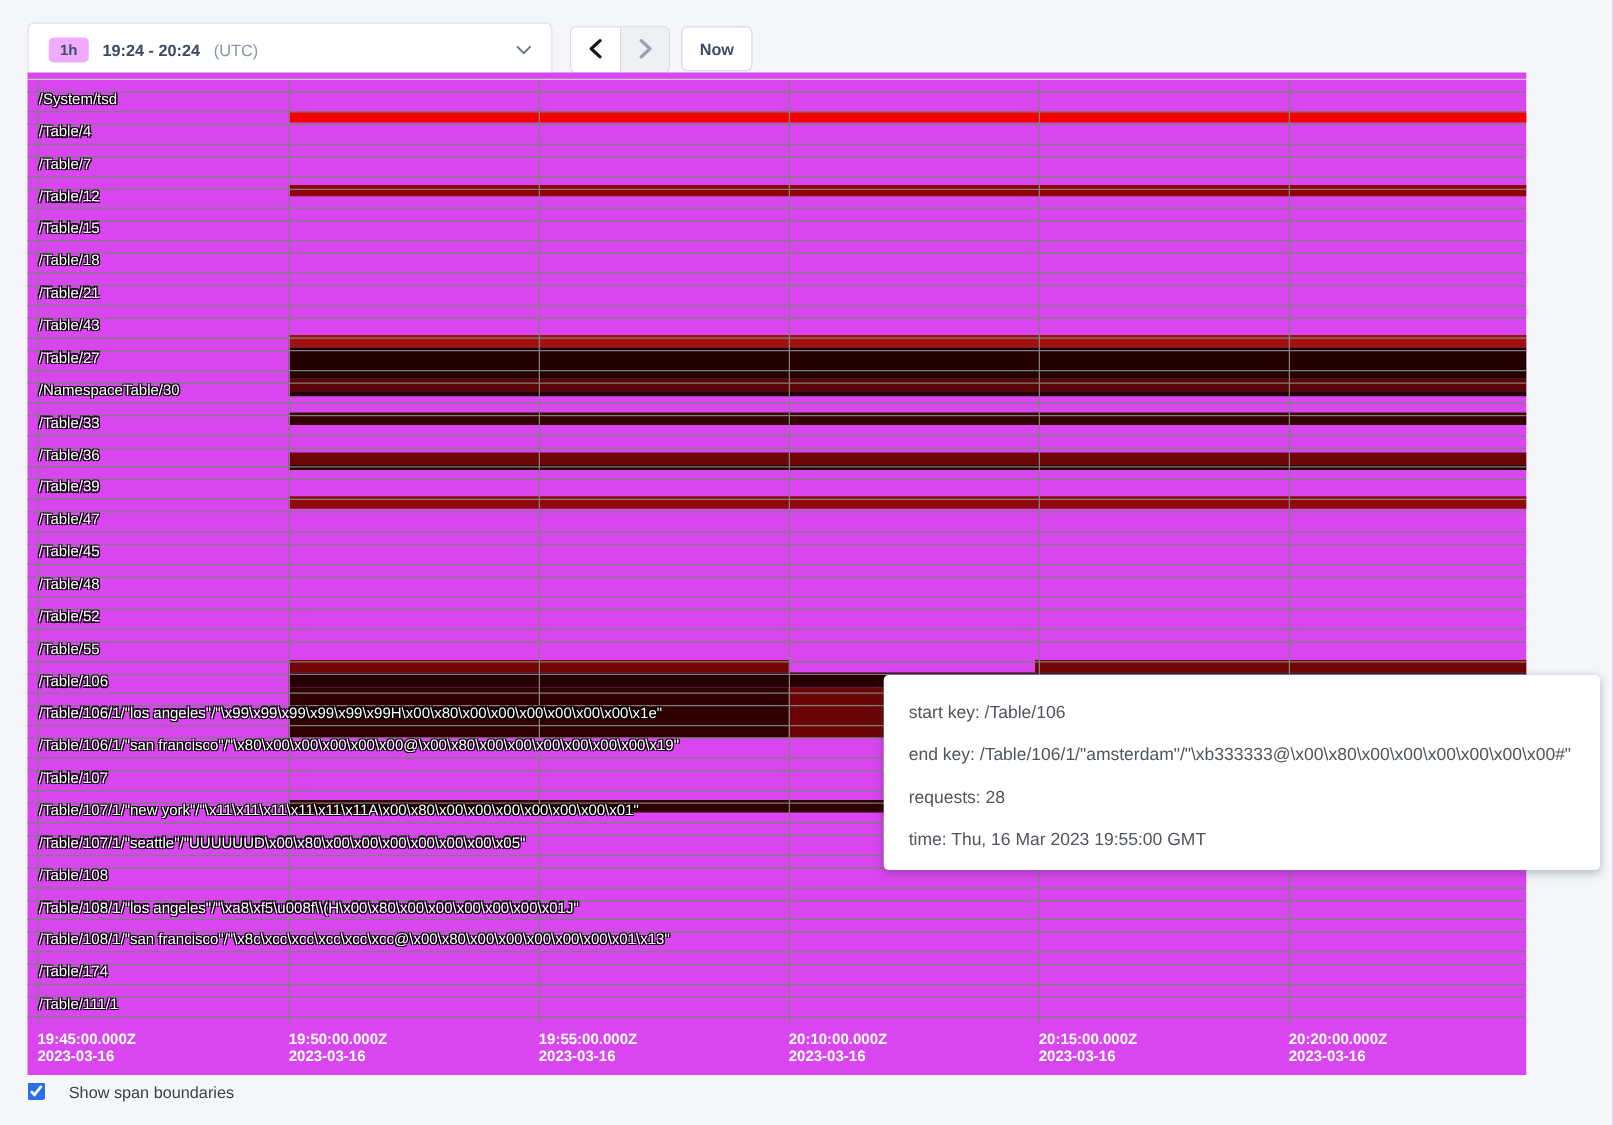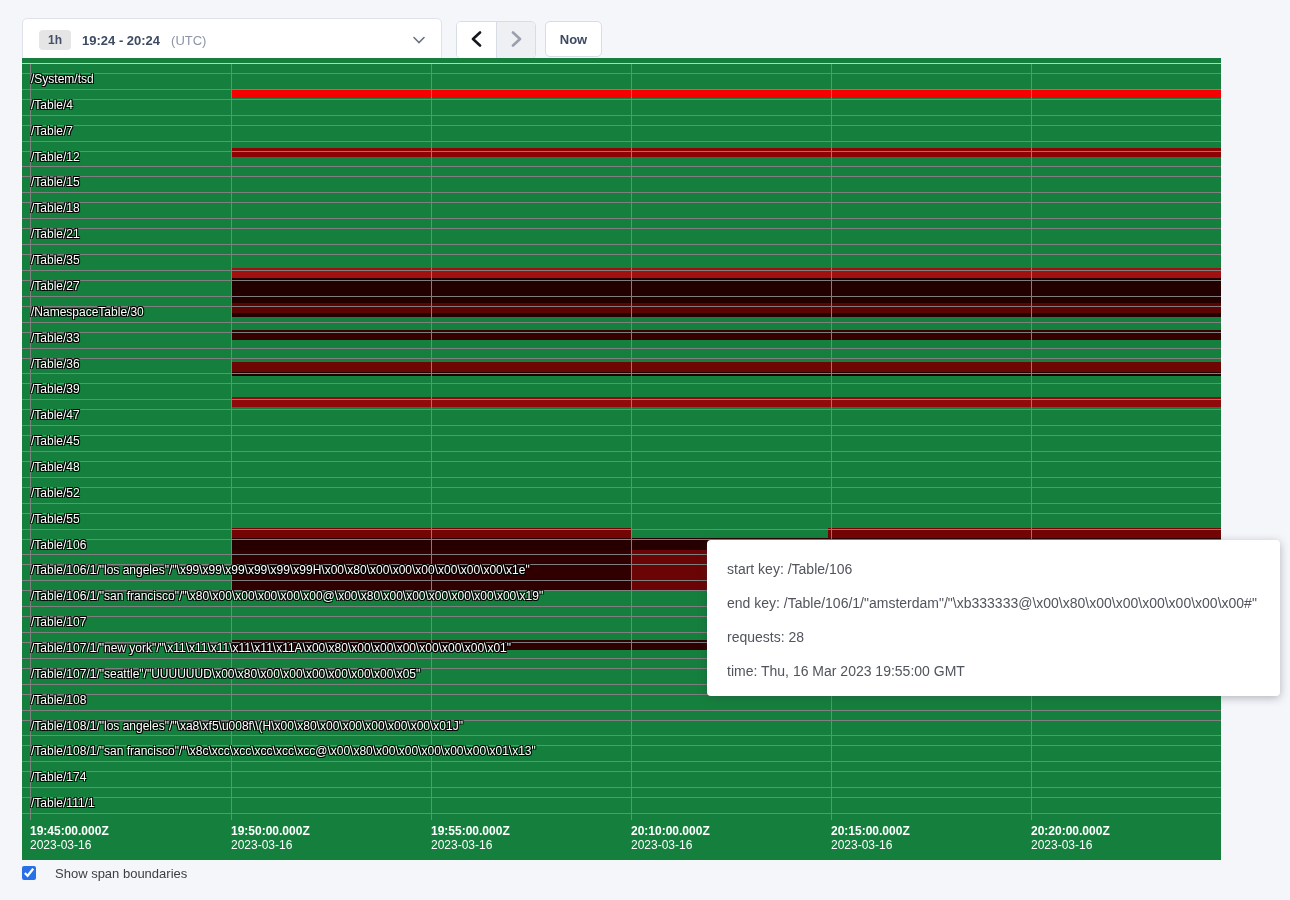--- a/index.html
+++ b/index.html
@@ -2,46 +2,46 @@
 <html><head>
 <meta charset="utf-8">
 <style>
   html,body{margin:0;padding:0;background:#f5f6fa;font-family:"Liberation Sans",sans-serif;}
   .page{position:relative;width:1290px;height:900px;background:#f5f6fa;overflow:hidden;}
 
   
   .selector{position:absolute;left:22px;top:18px;width:420px;height:44px;background:#fff;
     border:1px solid #dfe2ea;border-radius:5px;display:flex;align-items:center;box-sizing:border-box;
     padding:0 16px;gap:11px;cursor:pointer;}
-  .badge{background:#e5e5e5;border-radius:4px;padding:3px 9px;font-size:12px;font-weight:bold;color:#44506a;}
+  .badge{background:#f0abfc;border-radius:4px;padding:3px 9px;font-size:12px;font-weight:bold;color:#44506a;}
   .range-b{font-size:13px;font-weight:bold;color:#3c4a63;}
   .zone{font-size:13px;color:#8c94a6;font-weight:normal;}
   .chev-down{margin-left:auto;display:flex;align-items:center;}
 
   .navgroup{position:absolute;left:456px;top:21px;height:36px;display:flex;border:1px solid #d8dce5;
     border-radius:5px;overflow:hidden;background:#fff;}
   .navbtn{width:39px;border:none;background:#fff;display:flex;align-items:center;justify-content:center;
     cursor:pointer;padding:0;}
   .navbtn.disabled{background:#eef0f4;cursor:default;}
   .navbtn.disabled{border-left:1px solid #d8dce5;}
 
   .nowbtn{position:absolute;left:545px;top:21px;width:57px;height:36px;background:#fff;
     border:1px solid #d8dce5;border-radius:5px;font-size:13px;font-weight:600;color:#3c4a63;
     cursor:pointer;font-family:"Liberation Sans",sans-serif;}
 
   
-  .canvas{position:absolute;left:22px;top:58px;width:1199px;height:802px;background:#15803d;}
+  .canvas{position:absolute;left:22px;top:58px;width:1199px;height:802px;background:#d946ef;}
   .band{position:absolute;}
   .hline{position:absolute;left:0;width:1199px;height:1px;background:#7f7f7f;}
   .hline.bright{background:#c9c9c9;}
   .vline{position:absolute;width:1px;background:#7f7f7f;}
   .rowlabel{position:absolute;color:#fff;font-size:12px;line-height:13px;white-space:nowrap;
     text-shadow:1px 1px 0 #000,-1px -1px 0 #000,1px -1px 0 #000,-1px 1px 0 #000;}
   .tick-time{position:absolute;color:#fff;font-size:12px;font-weight:bold;white-space:nowrap;}
-  .tick-date{position:absolute;color:#fff;font-size:12px;font-weight:normal;white-space:nowrap;}
+  .tick-date{position:absolute;color:#fff;font-size:12px;font-weight:bold;white-space:nowrap;}
 
   
   .tooltip{position:absolute;left:707px;top:540px;width:573px;height:156px;background:#fff;
     border-radius:4px;box-shadow:0 2px 8px rgba(50,55,70,.35);box-sizing:border-box;
     padding:12px 0 0 20px;z-index:5;}
   .tline{font-size:14px;color:#50545c;line-height:34px;white-space:nowrap;}
 
   
   .footer{position:absolute;left:22px;top:866px;display:flex;align-items:flex-start;gap:19px;
     font-size:13px;color:#3c4043;cursor:pointer;}
@@ -121,21 +121,21 @@
       <div class="hline" style="top: 118.4px;"></div>
       <div class="rowlabel" style="top: 118.4px; left: 9px;">/Table/15</div>
       <div class="hline" style="top: 134.3px;"></div>
       <div class="hline" style="top: 144.3px;"></div>
       <div class="rowlabel" style="top: 144.3px; left: 9px;">/Table/18</div>
       <div class="hline" style="top: 160.2px;"></div>
       <div class="hline" style="top: 170.2px;"></div>
       <div class="rowlabel" style="top: 170.2px; left: 9px;">/Table/21</div>
       <div class="hline" style="top: 186px;"></div>
       <div class="hline" style="top: 196px;"></div>
-      <div class="rowlabel" style="top: 196px; left: 9px;">/Table/35</div>
+      <div class="rowlabel" style="top: 196px; left: 9px;">/Table/43</div>
       <div class="hline" style="top: 211.9px;"></div>
       <div class="hline" style="top: 221.9px;"></div>
       <div class="rowlabel" style="top: 221.9px; left: 9px;">/Table/27</div>
       <div class="hline" style="top: 237.7px;"></div>
       <div class="hline" style="top: 247.7px;"></div>
       <div class="rowlabel" style="top: 247.7px; left: 9px;">/NamespaceTable/30</div>
       <div class="hline" style="top: 263.6px;"></div>
       <div class="hline" style="top: 273.6px;"></div>
       <div class="rowlabel" style="top: 273.6px; left: 9px;">/Table/33</div>
       <div class="hline" style="top: 289.5px;"></div>

